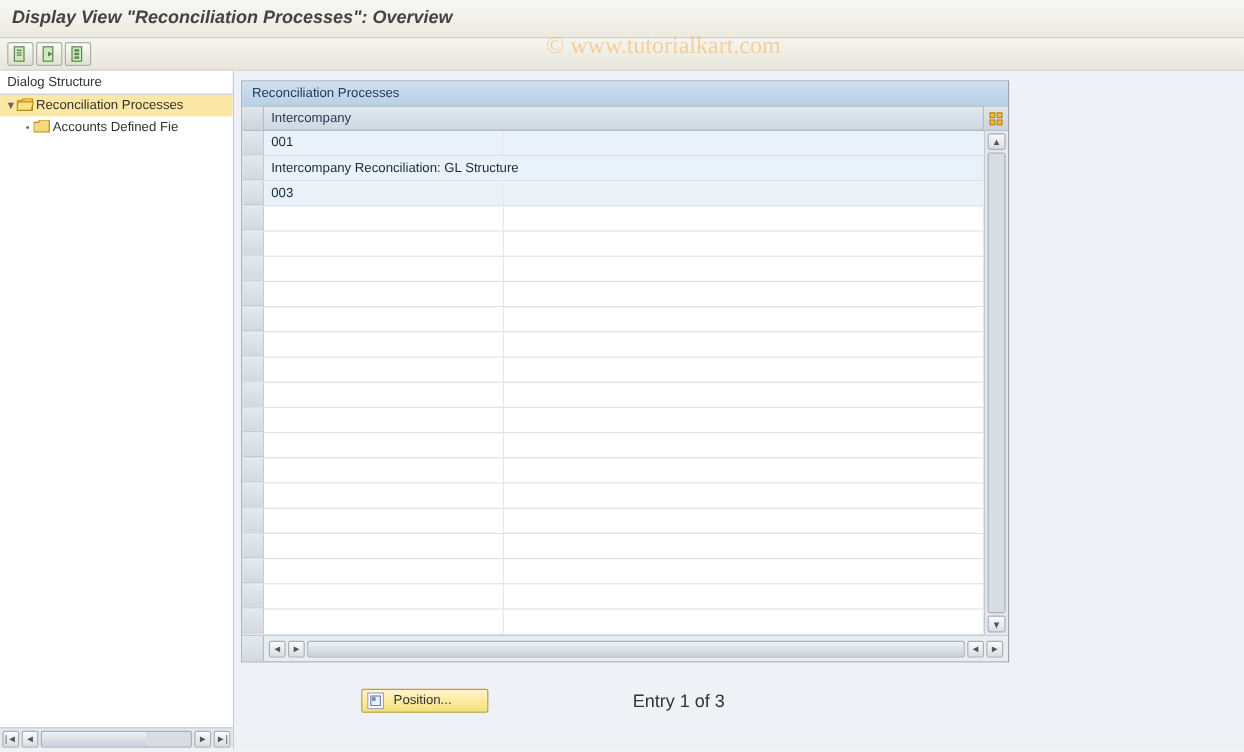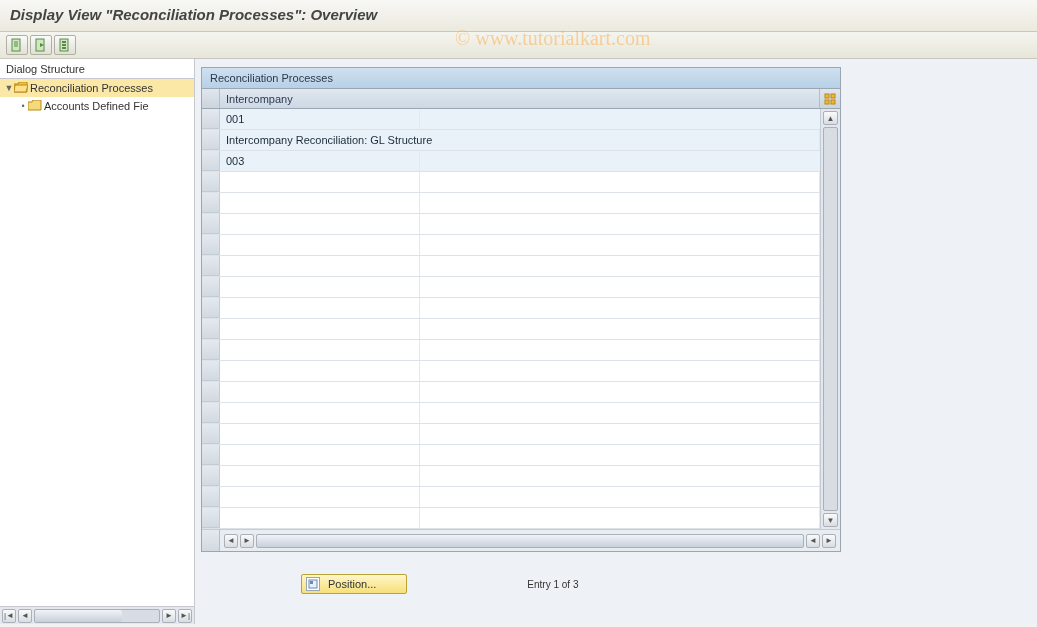--- a/index.html
+++ b/index.html
@@ -257,21 +257,21 @@
     padding: 0 30px 0 4px;
     cursor:pointer;
     gap:8px;
   }
   .pos-btn .sq {
     width:14px; height:14px;
     background:#fff;
     border:1px solid #9aa7b3;
     display:flex; align-items:center; justify-content:center;
   }
-  .entry-text { font-size:10px; color:#333; }
+  .entry-text { font-size:15px; color:#333; }
 </style>
 </head>
 <body>
 
 <div class="title-bar">
   <span class="title-text">Display View "Reconciliation Processes": Overview</span>
 </div>
 
 <div class="toolbar">
   <div class="tb-btn">

